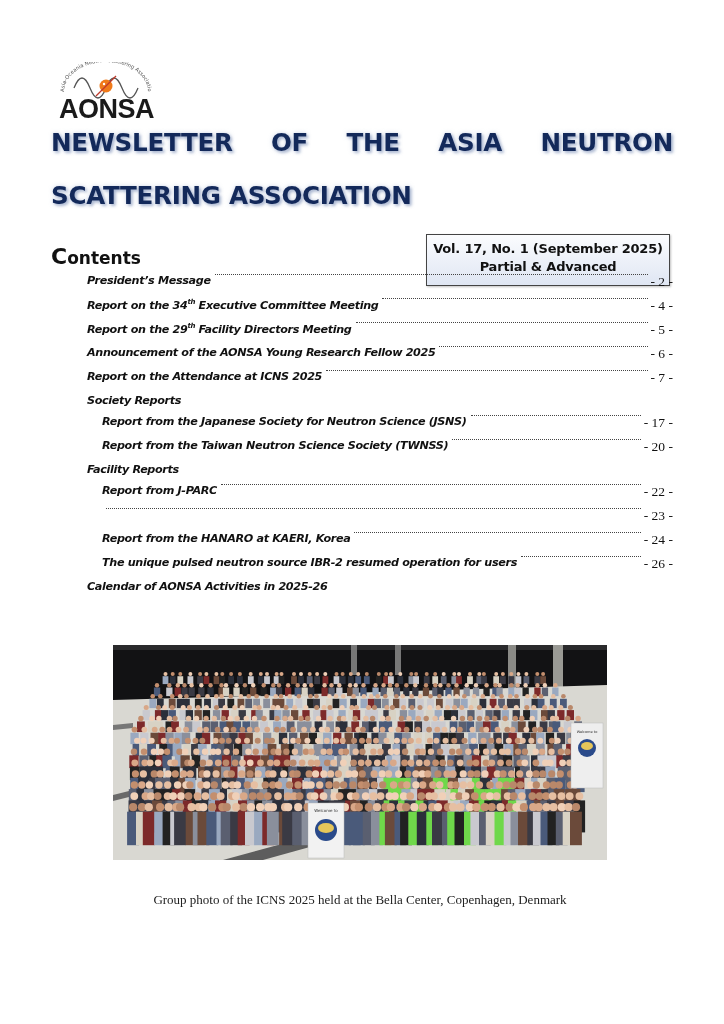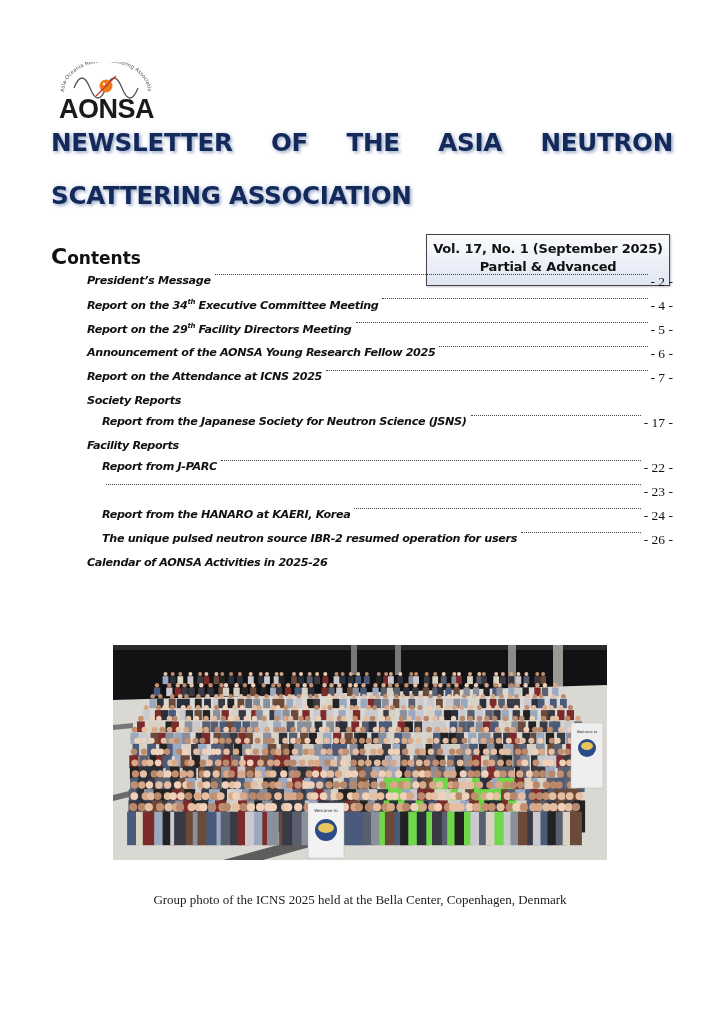--- a/index.html
+++ b/index.html
@@ -97,20 +97,25 @@
       <span class="toc-dots"></span>
       <span class="toc-page">- 7 -</span>
     </div>
     <div class="toc-row heading">
       <span class="toc-title">Society Reports</span>
     </div>
     <div class="toc-row sub">
       <span class="toc-title">Report from the Japanese Society for Neutron Science (JSNS)</span>
       <span class="toc-dots"></span>
       <span class="toc-page">- 17 -</span>
+    </div>
+    <div class="toc-row sub">
+      <span class="toc-title">Report from the Taiwan Neutron Science Society (TWNSS)</span>
+      <span class="toc-dots"></span>
+      <span class="toc-page">- 20 -</span>
     </div>
     <div class="toc-row heading">
       <span class="toc-title">Facility Reports</span>
     </div>
     <div class="toc-row sub">
       <span class="toc-title">Report from J-PARC</span>
       <span class="toc-dots"></span>
       <span class="toc-page">- 22 -</span>
     </div>
     <div class="toc-row sub">

